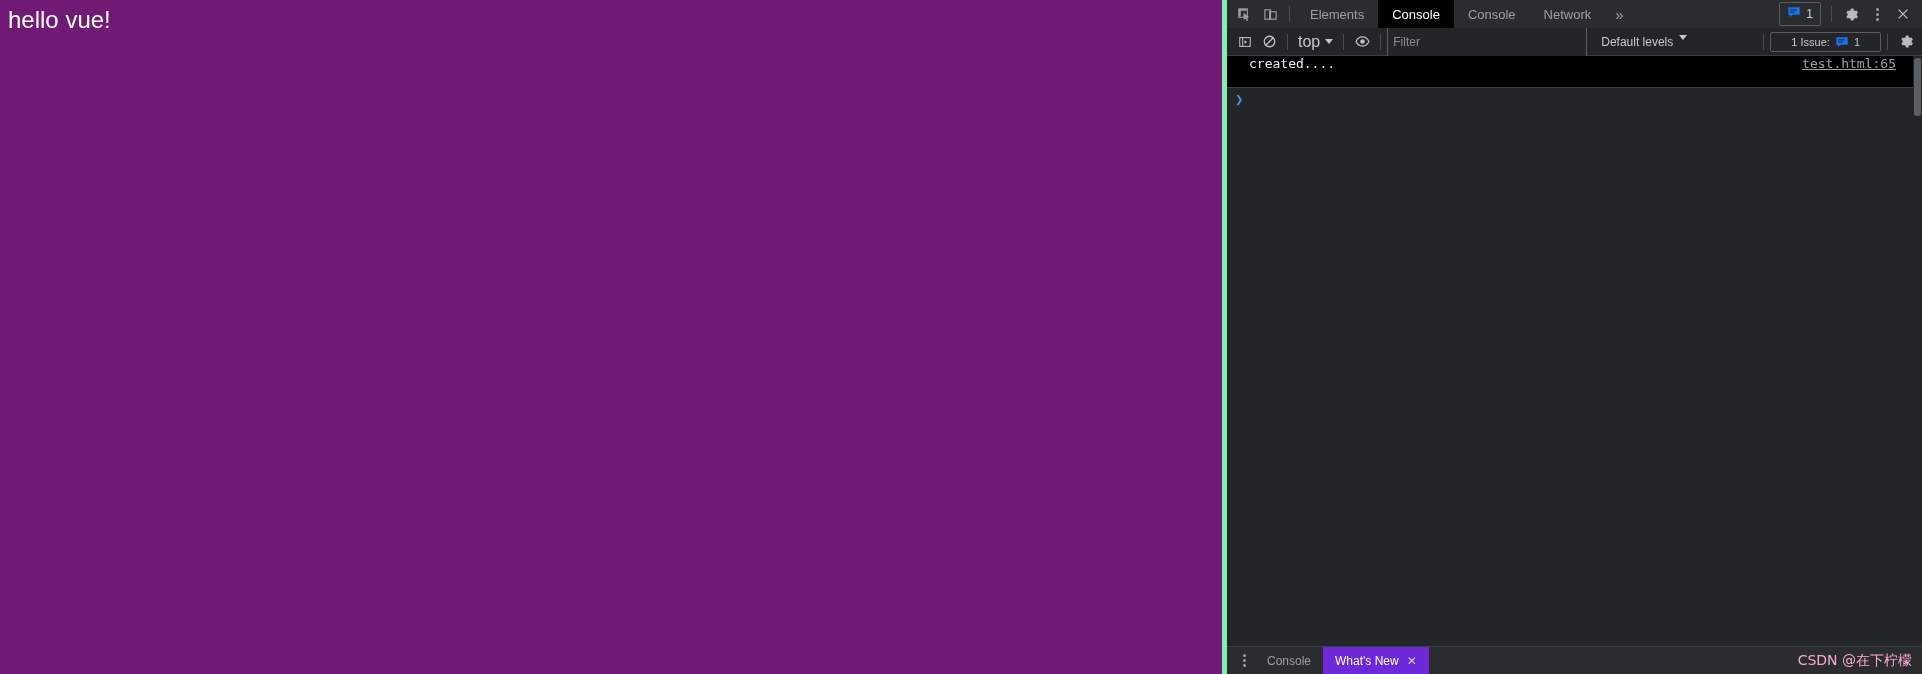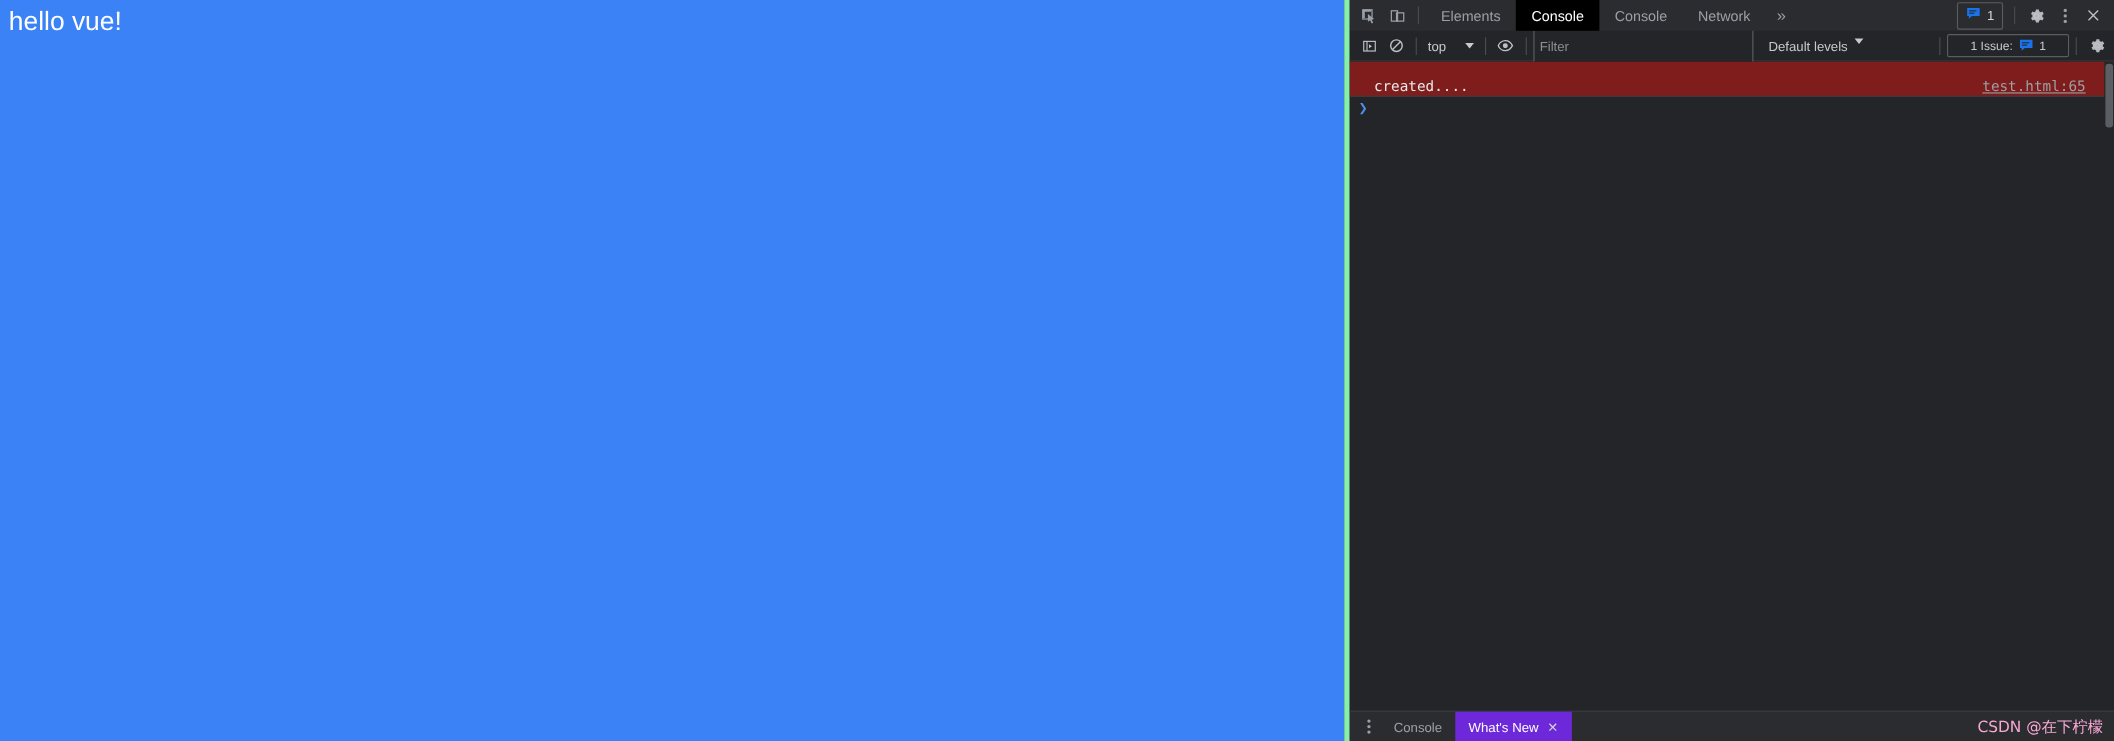--- a/index.html
+++ b/index.html
@@ -7,21 +7,21 @@
     width: 1922px; height: 674px;
     background: #121212;
     font-family: "Liberation Sans", sans-serif;
     overflow: hidden;
   }
   #root { position: relative; width: 1922px; height: 674px; display: flex; }
 
   
   .page-viewport {
     width: 1222px; height: 674px;
-    background: #3b82f6;
+    background: #701a75;
     position: relative;
     flex: 0 0 1222px;
   }
   .page-heading {
     position: absolute;
     left: 8px; top: 6px;
     color: #ffffff;
     font-size: 24px;
     line-height: 28px;
     font-family: "Liberation Sans", sans-serif;
@@ -100,22 +100,22 @@
     padding: 0 4px 0 6px;
     border-bottom: 1px solid #3b3d41;
   }
   .fb-icon {
     width: 24px; height: 22px;
     display: flex; align-items: center; justify-content: center;
     cursor: pointer;
   }
   .fb-sep { width: 1px; height: 16px; background: #4a4c50; margin: 0 6px; }
   .ctx-select {
-    display: flex; align-items: center; gap: 17px;
-    color: #c7c9cc; font-size: 12px;
+    display: flex; align-items: center; gap: 5px;
+    color: #c7c9cc; font-size: 16px;
     padding: 2px 4px; cursor: pointer;
   }
   .caret {
     width: 0; height: 0;
     border-left: 4px solid transparent;
     border-right: 4px solid transparent;
     border-top: 5px solid #c7c9cc;
     display: inline-block;
   }
   .filter-input {
@@ -148,23 +148,23 @@
   }
 
   
   .console-body {
     flex: 1 1 auto;
     background: #242529;
     overflow: hidden;
     position: relative;
   }
   .console-msg {
-    display: flex; align-items: flex-end;
+    display: flex; align-items: flex-start;
     height: 32px;
-    background: #7f1d1d;
+    background: #000000;
     border-bottom: 1px solid #3b3d41;
     padding: 0 10px 0 22px;
     font-family: "DejaVu Sans Mono", monospace;
     font-size: 13px;
     color: #e8eaed;
   }
   .console-msg .msg-text { white-space: pre; }
   .console-msg .msg-src {
     margin-left: auto;
     color: #9aa0a6;

